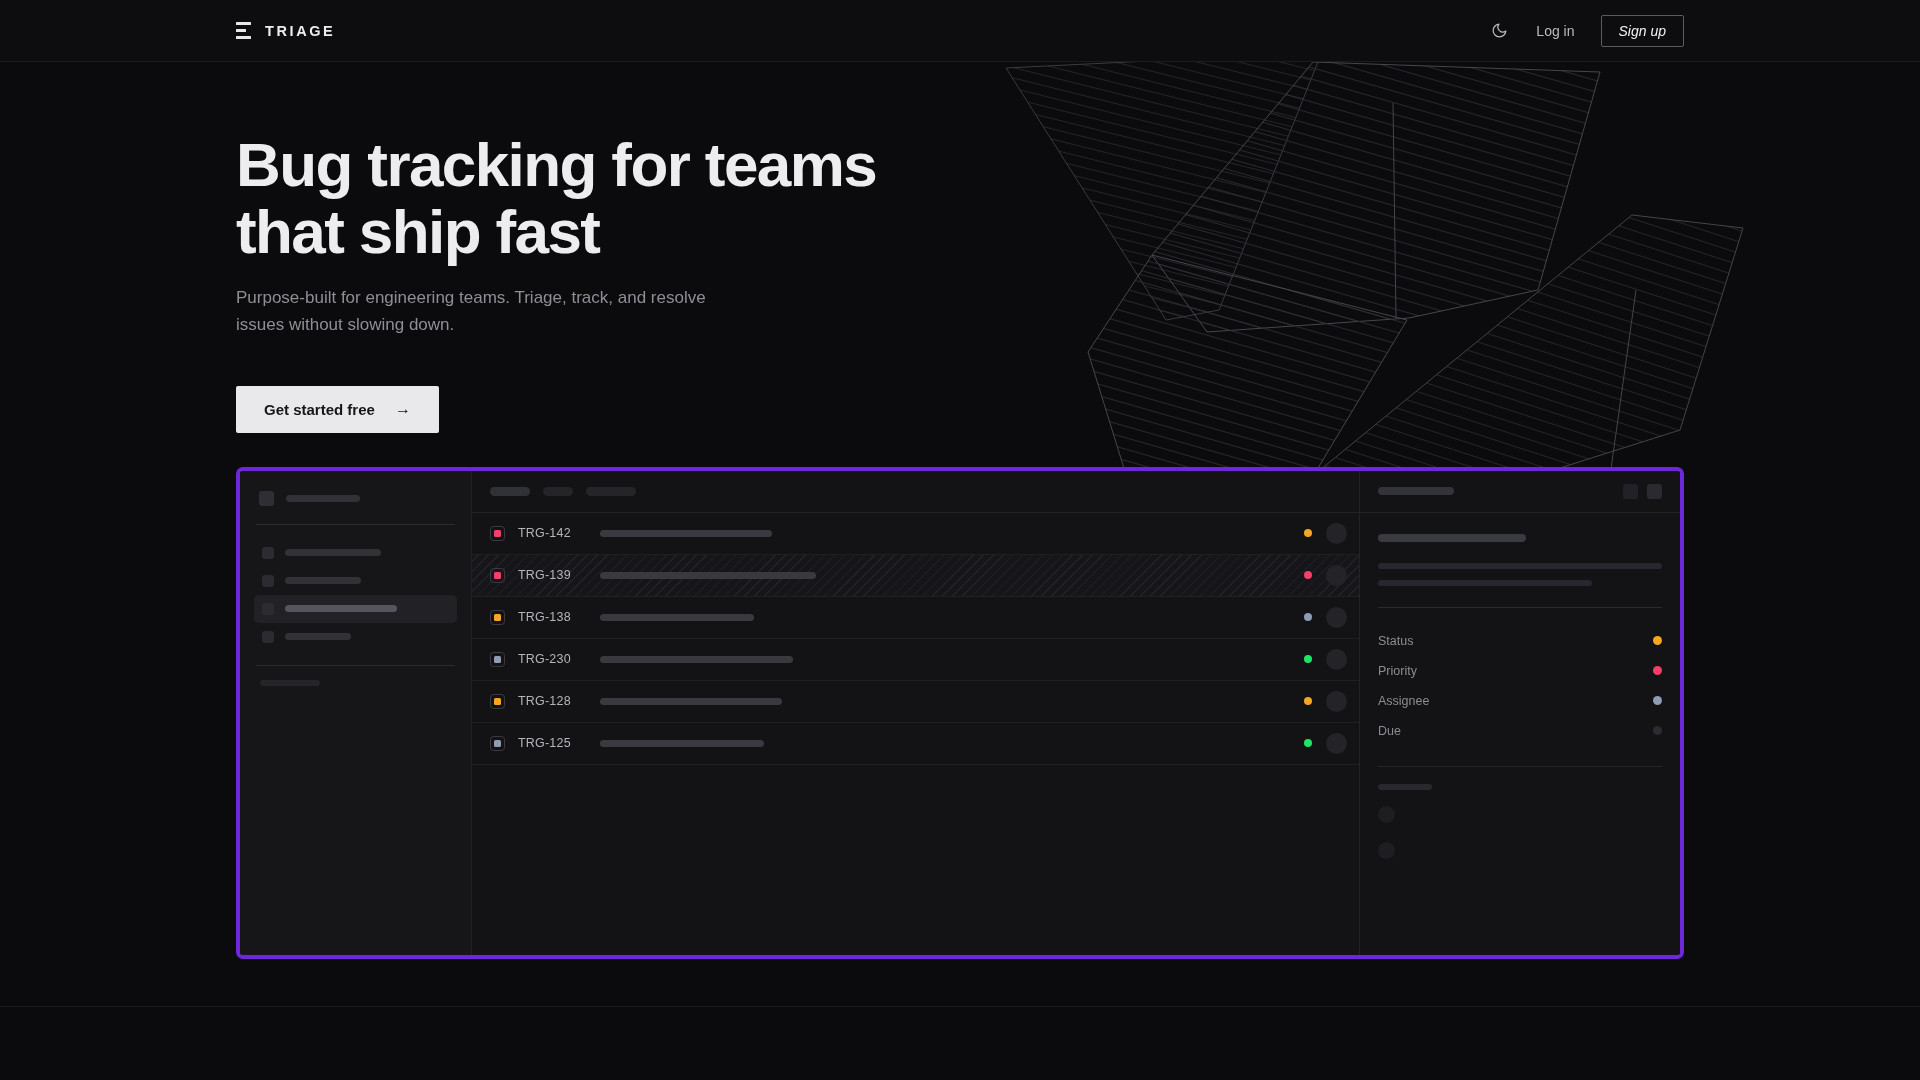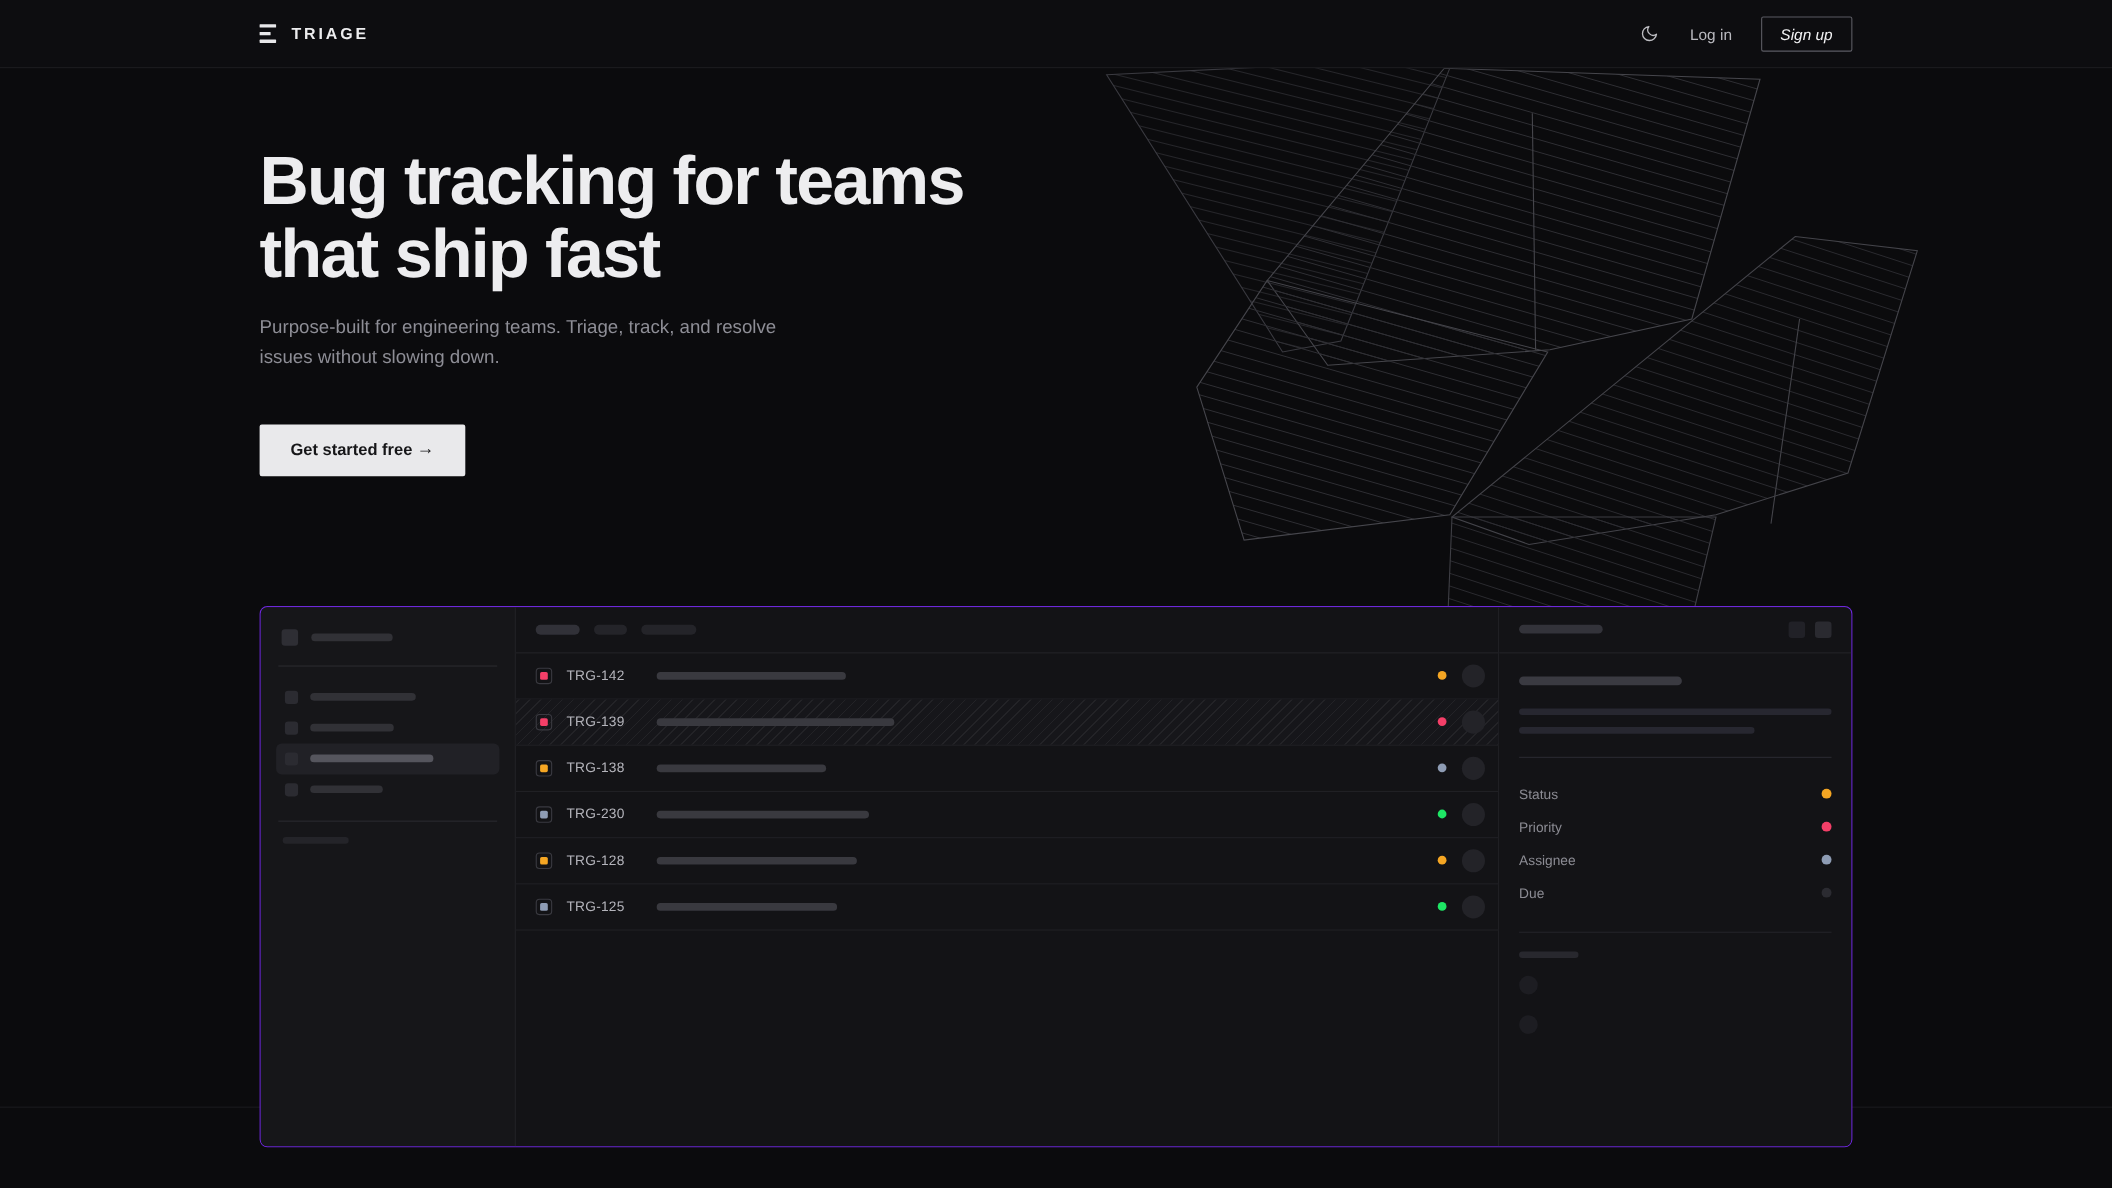--- a/index.html
+++ b/index.html
@@ -118,41 +118,41 @@
     margin-top: 18px;
     color: #8e8e96;
     font-size: 17px;
     line-height: 1.62;
     max-width: 480px;
   }
   .hero-cta {
     margin-top: 47px;
     display: inline-flex;
     align-items: center;
-    gap: 4px;
+    gap: 20px;
     background: #e9e9eb;
     color: #161618;
     font-size: 15px;
     font-weight: 600;
     font-family: inherit;
     border: none;
     padding: 15px 28px;
     cursor: pointer;
     border-radius: 2px;
   }
   .hero-cta .arrow { font-size: 16px; line-height: 1; }
 
   
   .app-card {
     position: relative;
     z-index: 3;
-    margin: 118px 236px 0 236px;
+    margin: 34px 236px 0 236px;
     height: 492px;
     display: flex;
-    border: 1px solid #6d28d9;
+    border: 4px solid #6d28d9;
     border-radius: 7px;
     background: #121215;
     overflow: hidden;
   }
 
   
   .app-sidebar {
     width: 232px;
     flex: 0 0 232px;
     border-right: 1px solid #232327;

